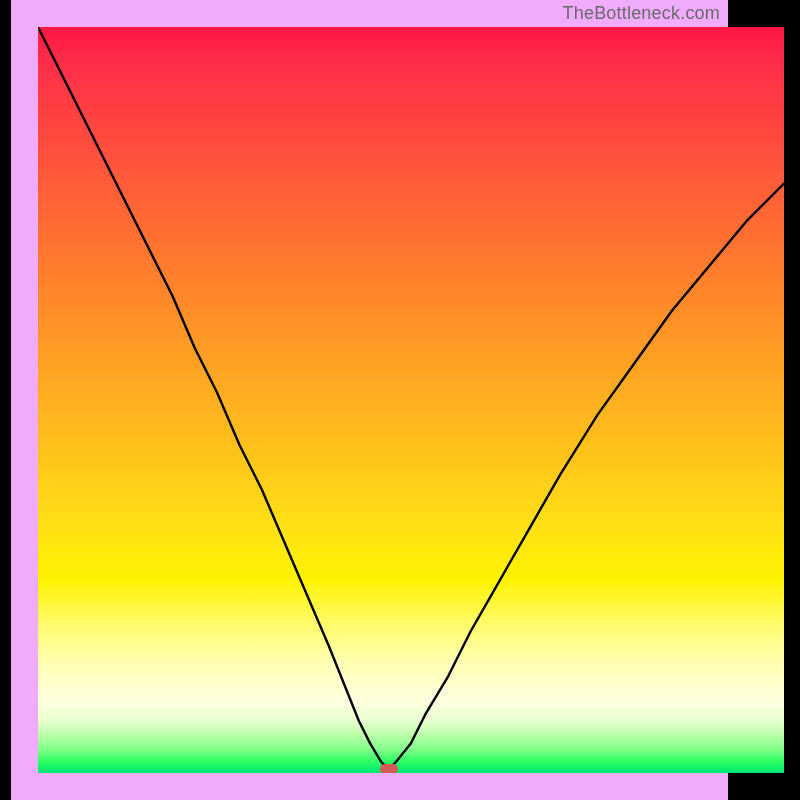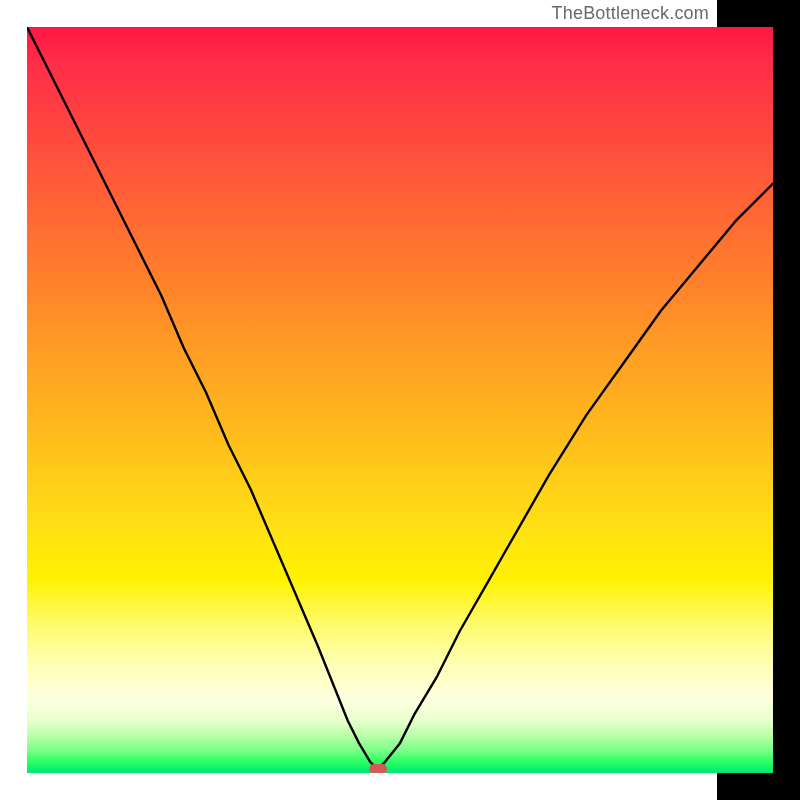--- a/index.html
+++ b/index.html
@@ -7,24 +7,24 @@
     padding: 0;
     width: 800px;
     height: 800px;
     background: #000;
     font-family: Arial, Helvetica, sans-serif;
     position: relative;
   }
   .frame {
     position: absolute;
     top: 0;
-    left: 0;
+    left: 11px;
     width: 717px;
     height: 800px;
-    background: #ffffff;
+    background: #f0abfc;
   }
   .plot-area {
     position: absolute;
     top: 27px;
     left: 27px;
     width: 746px;
     height: 746px;
     overflow: hidden;
   }
   .gradient-bg {

